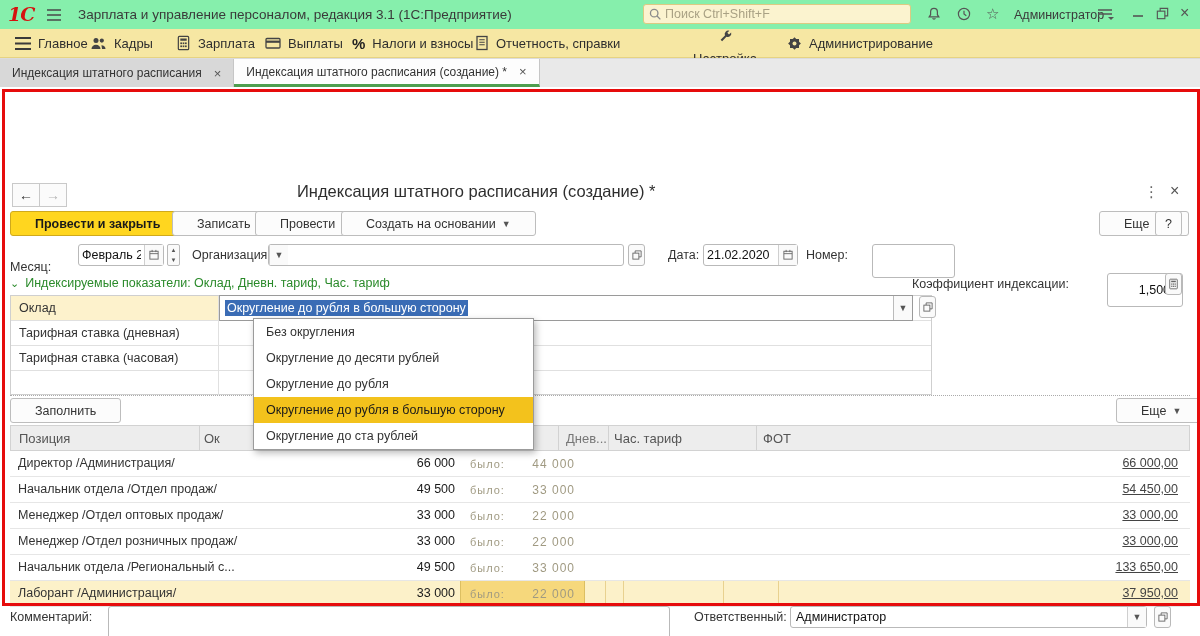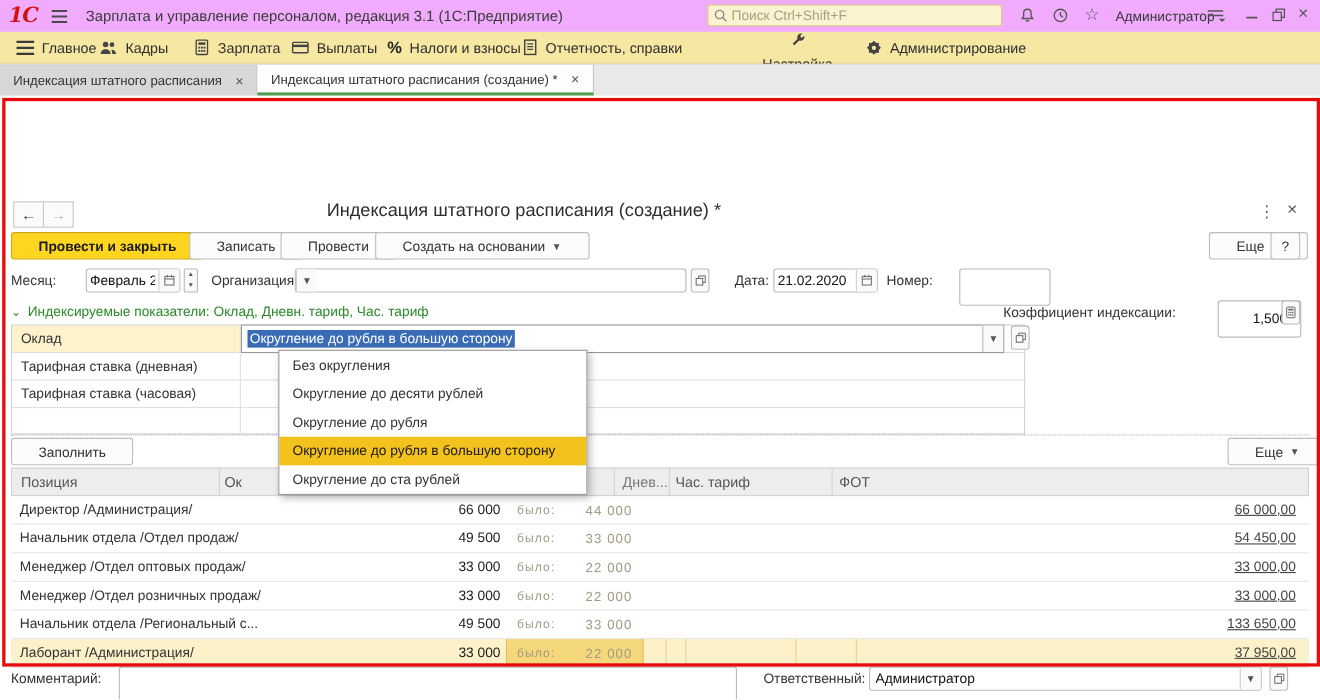--- a/index.html
+++ b/index.html
@@ -2,21 +2,21 @@
 <html><head>
 <meta charset="utf-8">
 <style>
   html,body{margin:0;padding:0;background:#fff;}
   .screen{position:relative;width:1200px;height:636px;overflow:hidden;
     font-family:"Liberation Sans","DejaVu Sans",sans-serif;font-size:13px;color:#333;background:#fff;}
   .abs{position:absolute;}
   svg{display:block;}
 
   
-  .titlebar{position:absolute;left:0;top:0;width:1200px;height:29px;background:#f0abfc;}
+  .titlebar{position:absolute;left:0;top:0;width:1200px;height:29px;background:#86efac;}
   .logo{position:absolute;left:8px;top:3px;font-family:"DejaVu Serif",serif;font-style:italic;
     font-weight:700;font-size:19px;color:#d6120f;letter-spacing:-1px;}
   .tb-burger{position:absolute;left:46px;top:8px;}
   .tb-title{position:absolute;left:78px;top:7px;font-size:13.5px;color:#3a3a3a;white-space:nowrap;}
   .search{position:absolute;left:643px;top:4px;width:268px;height:20px;background:#fbf3cf;
     border:1px solid #dcca82;border-radius:3px;display:flex;align-items:center;padding-left:4px;box-sizing:border-box;}
   .search input{border:none;background:transparent;outline:none;font-size:12.5px;width:220px;
     font-family:inherit;color:#6b6b55;}
   .search input::placeholder{color:#a9a184;}
   .tb-ico{position:absolute;top:6px;cursor:pointer;}
@@ -290,21 +290,21 @@
       <span class="caret">▼</span>
     </button>
     <button class="btn abs" style="left:1099px;top:124px;">
       <span>Еще</span>
       <span class="caret">▼</span>
     </button>
     <button class="btn abs" style="left:1155px;top:124px;width:27px;padding:0;">
       <span>?</span>
     </button>
 
-    <span class="lbl abs" style="left:10px;top:161px;">Месяц:</span>
+    <span class="lbl abs" style="left:10px;top:173px;">Месяц:</span>
     <div class="fieldbox" style="left:78px;top:157px;width:86px;">
       <input style="padding: 0px 3px;" value="Февраль 2020">
       <span class="fbtn">
         <svg width="12" height="12" viewBox="0 0 16 16">
             <rect x="2.5" y="3" width="11" height="10.5" fill="none" stroke="#666" stroke-width="1.2"></rect>
             <path d="M2.5 6.2h11" stroke="#666" stroke-width="1.2"></path>
             <path d="M5.5 1.2v3M10.5 1.2v3" stroke="#666" stroke-width="1.2"></path>
           </svg>
       </span>
     </div>

